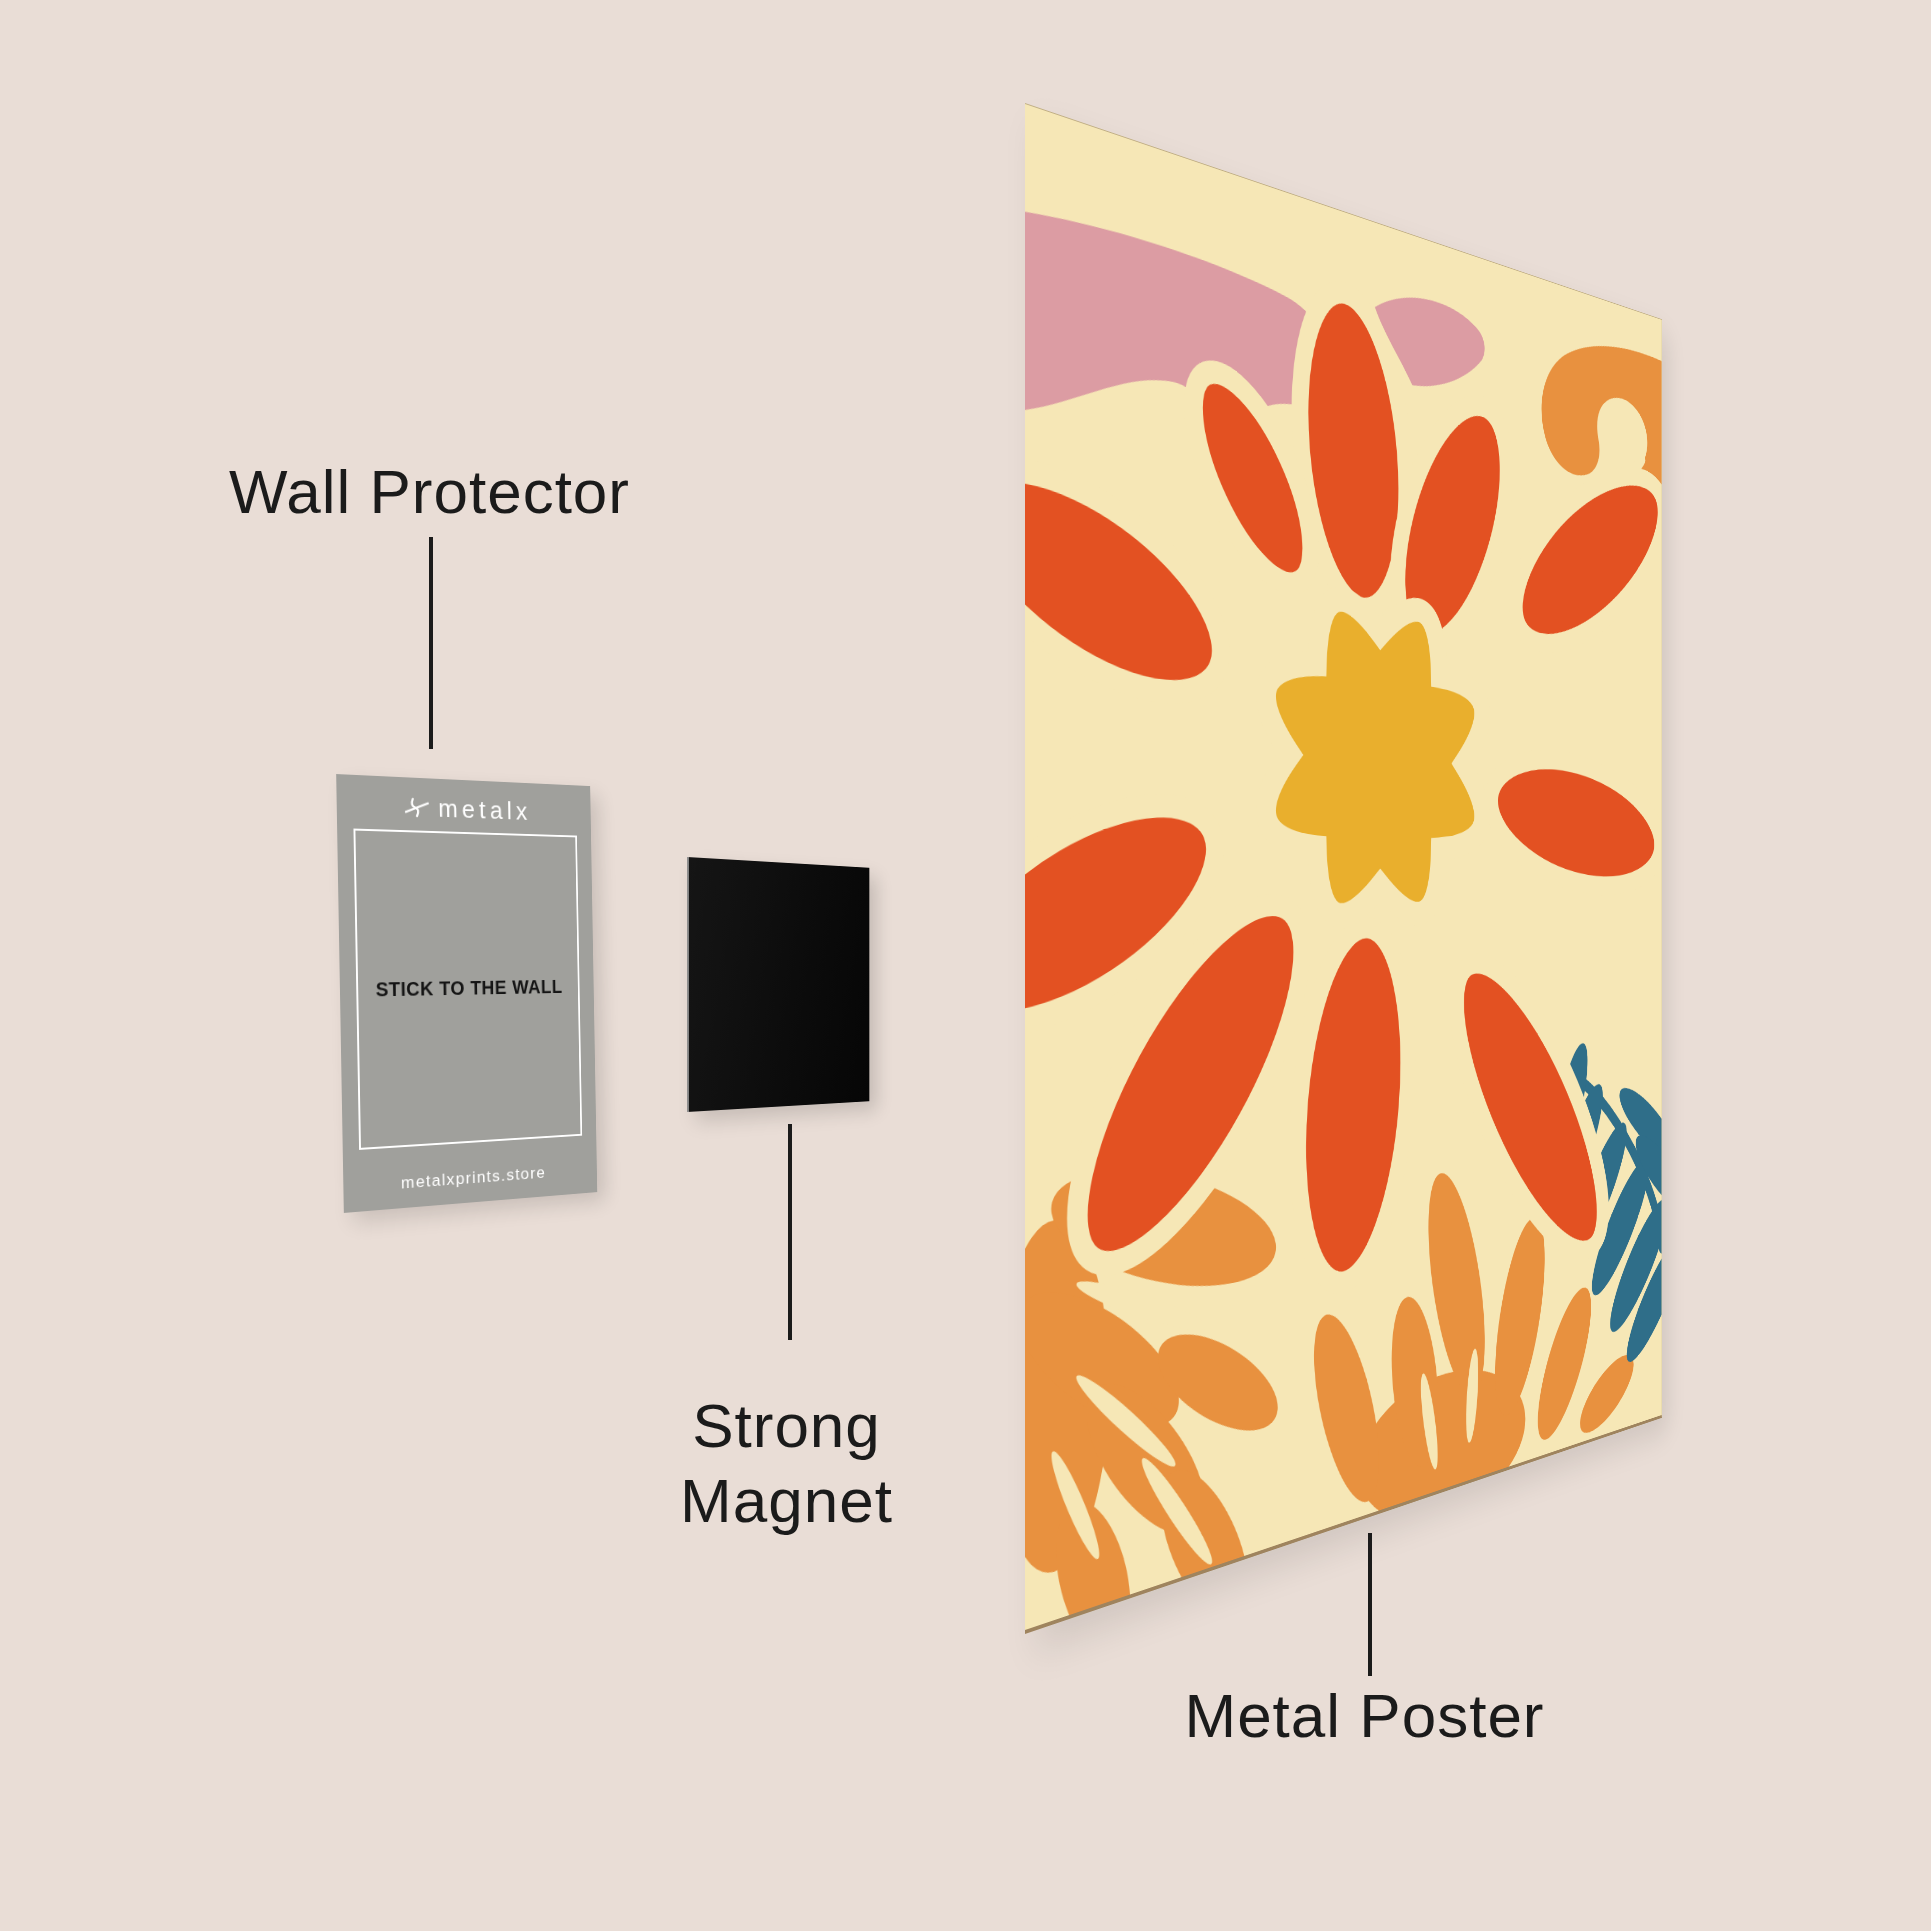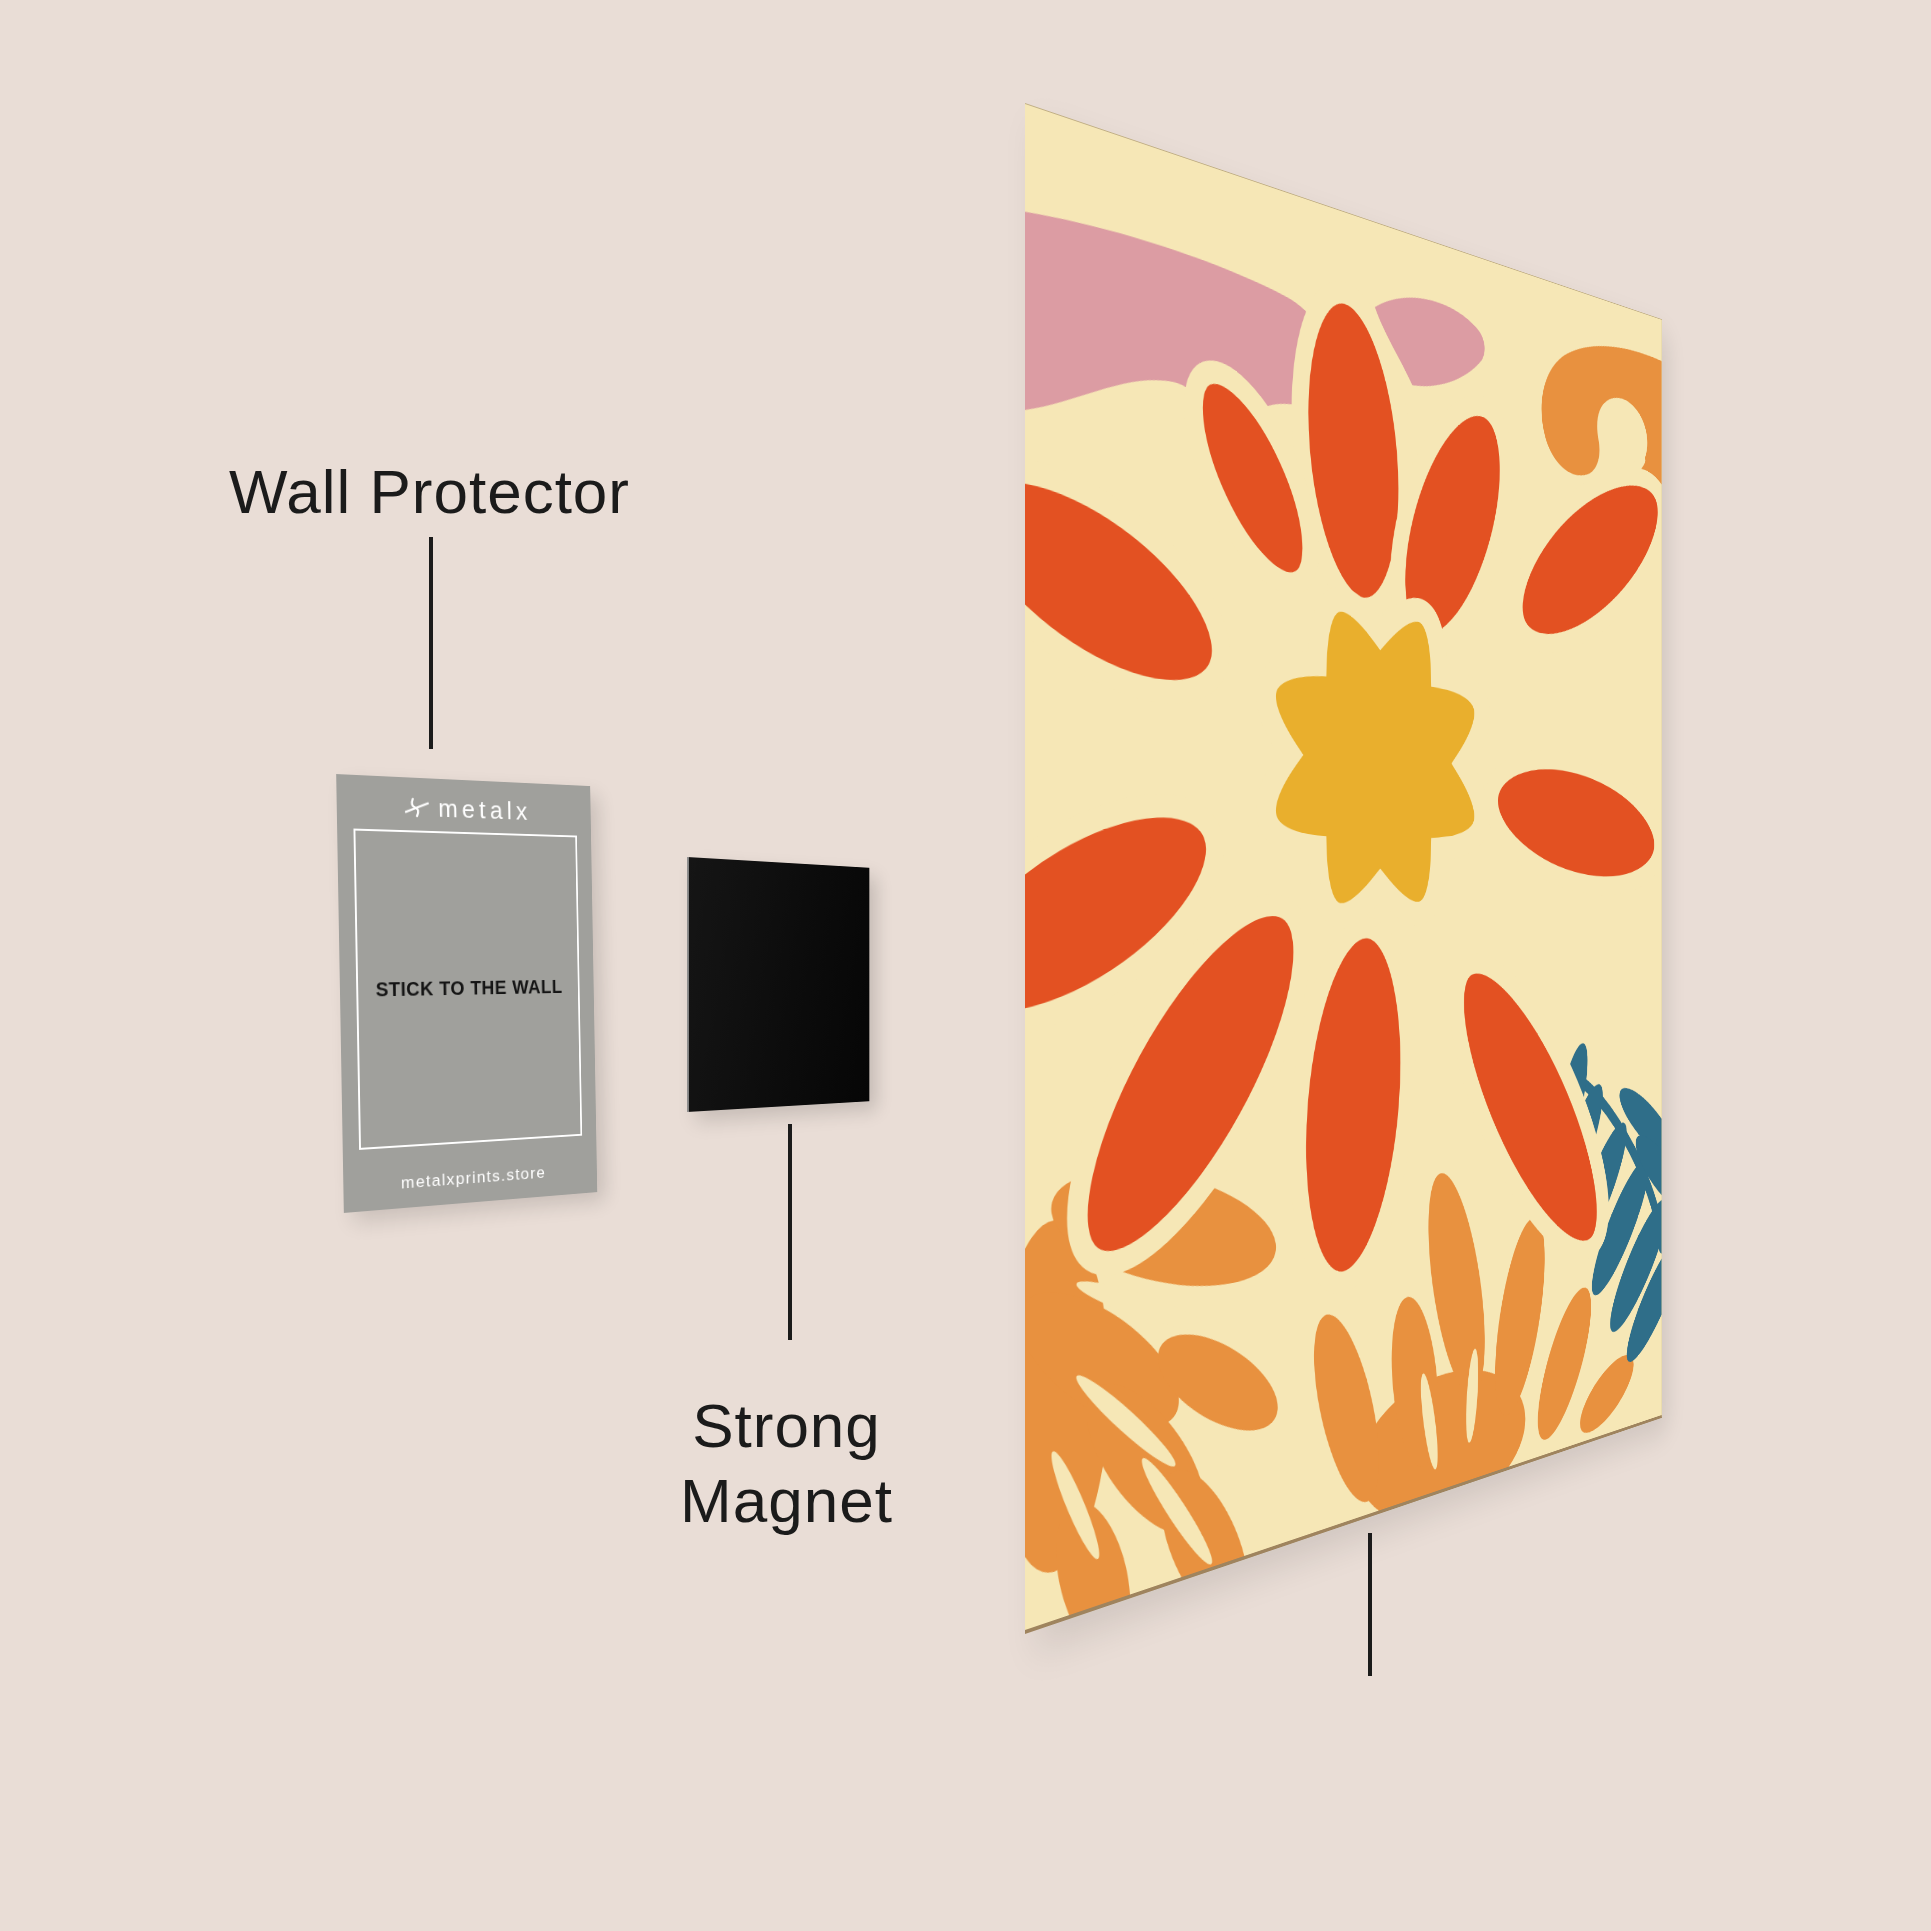--- a/index.html
+++ b/index.html
@@ -228,15 +228,16 @@
            Q 407,906 402,770
            Q 269,761 360,660
            Q 269,559 402,550
            Q 407,415 505,505
            Q 604,415 608,550
            Q 741,559 650,660 Z"></path>
     </svg>
   </div>
 
   <div class="connector" style="left:1368px;top:1533px;height:143px;"></div>
+  <div class="label" style="left:1075px;top:1678px;width:579px;">Metal Poster</div>
 
 </div>
 
 
 </body></html>

